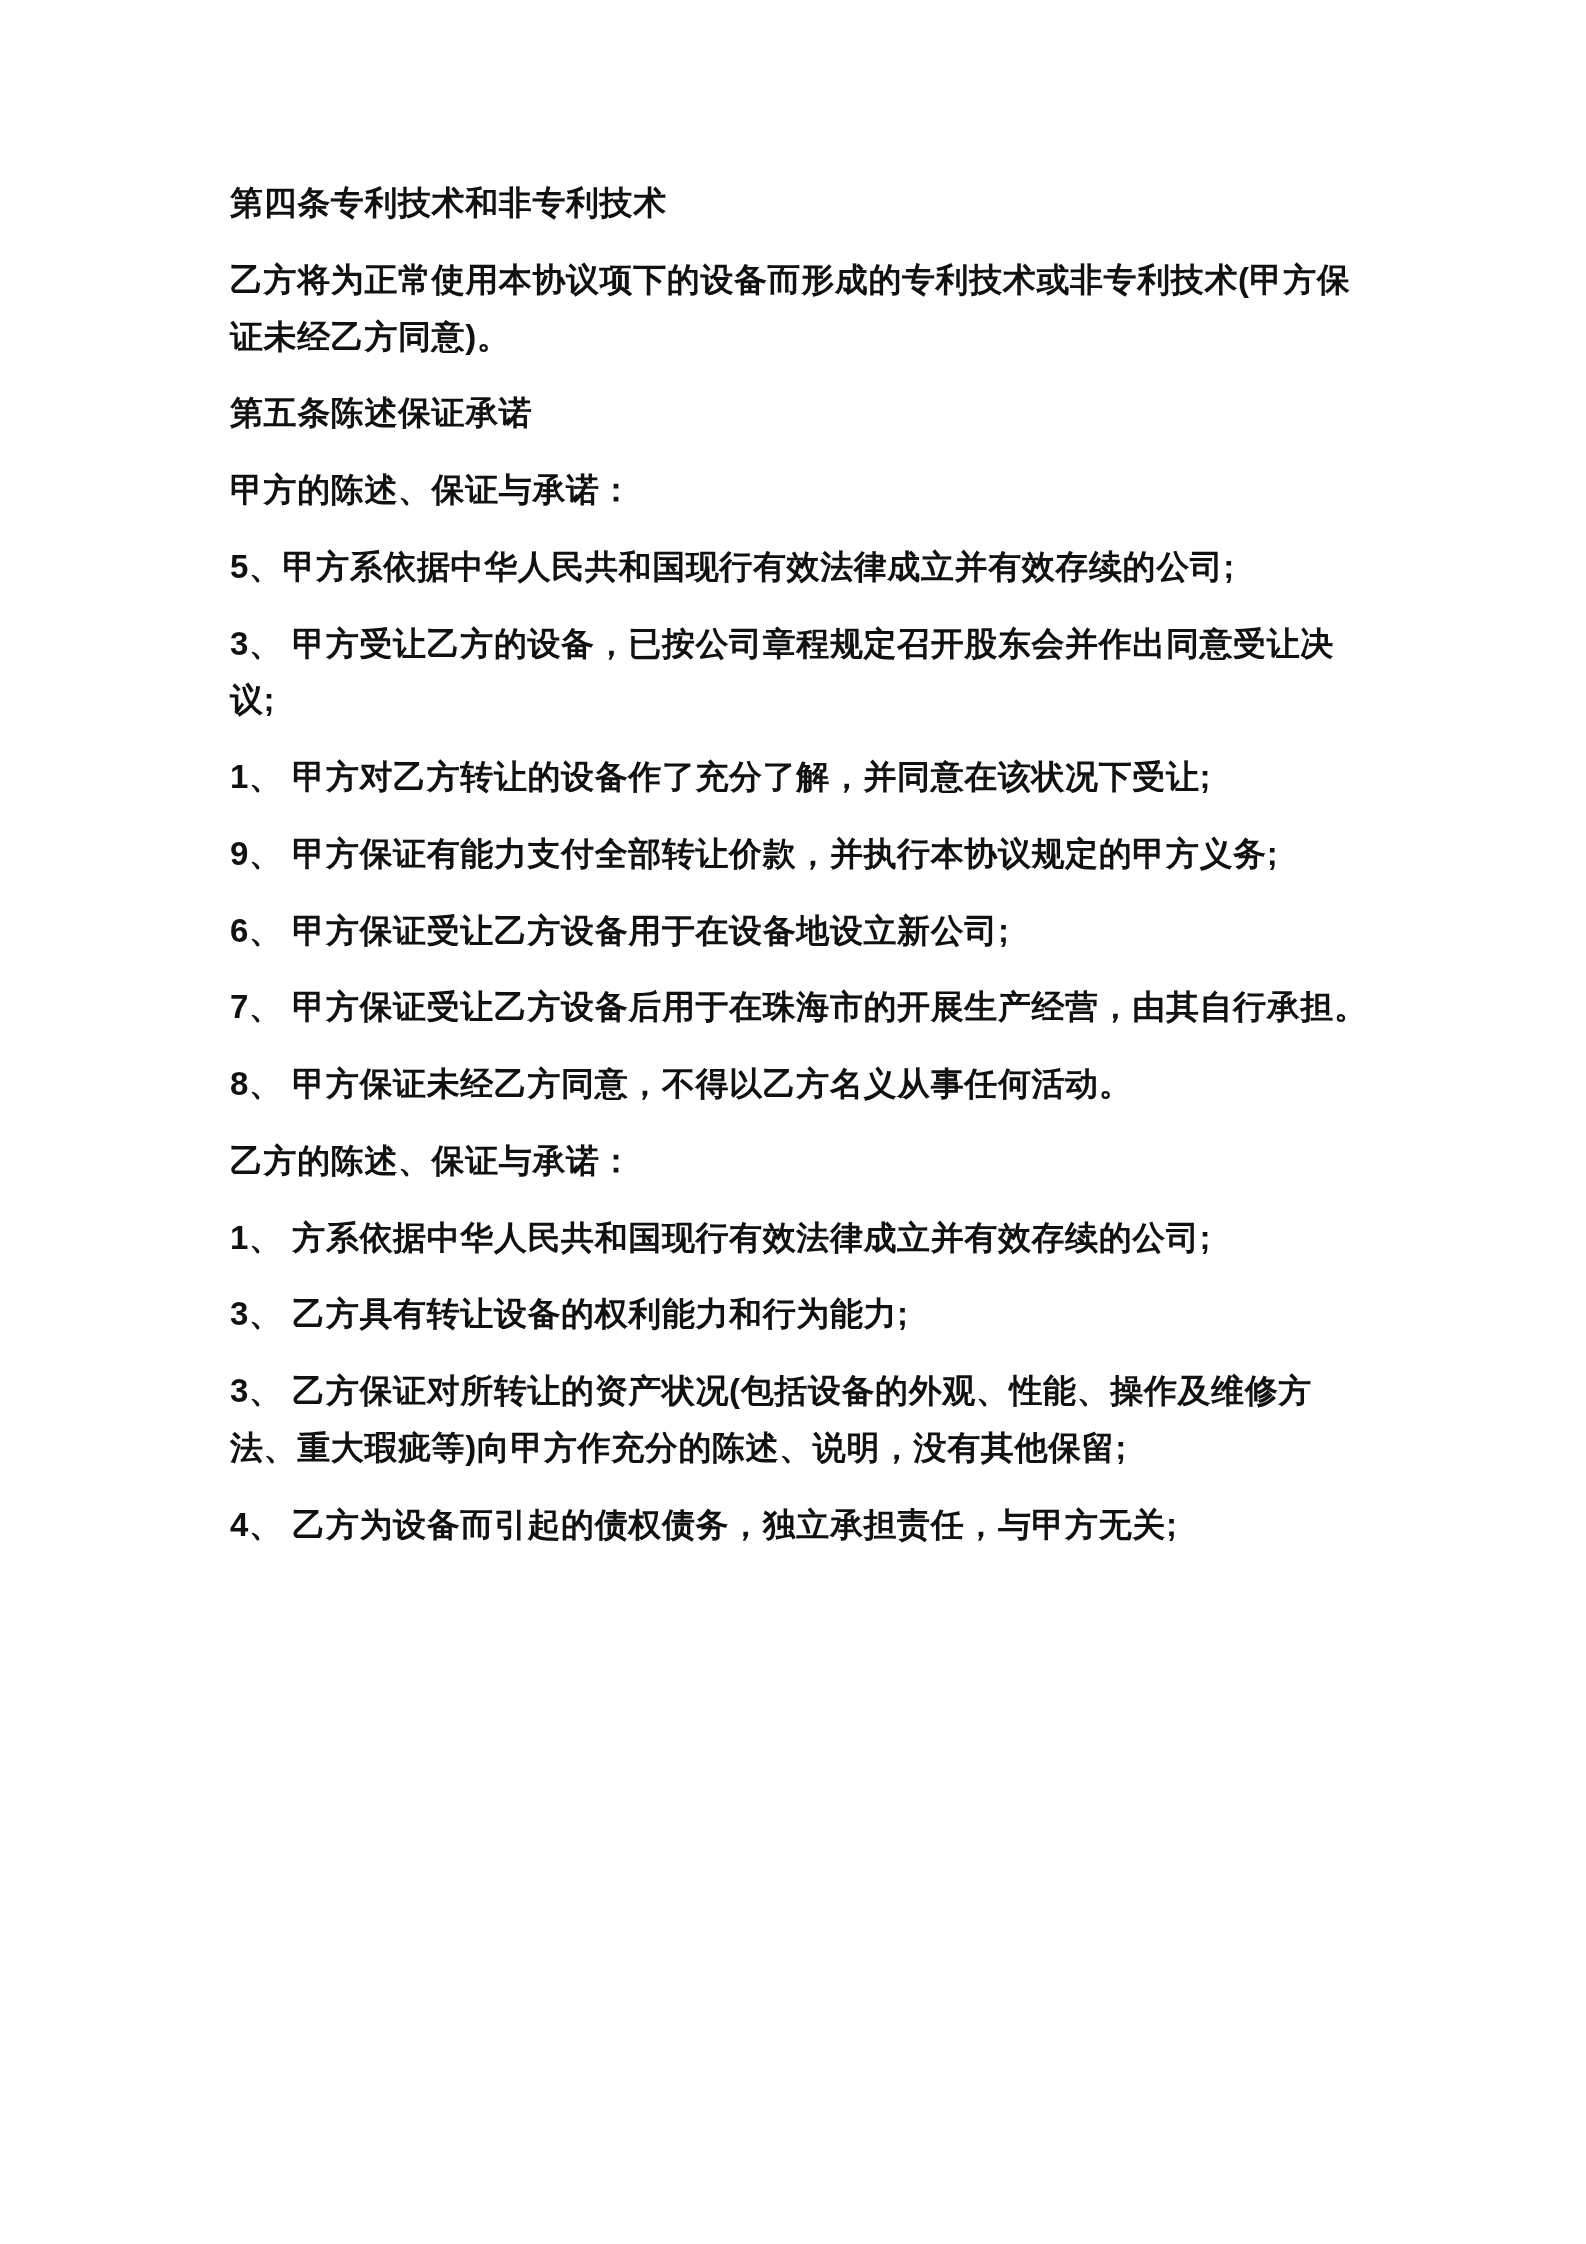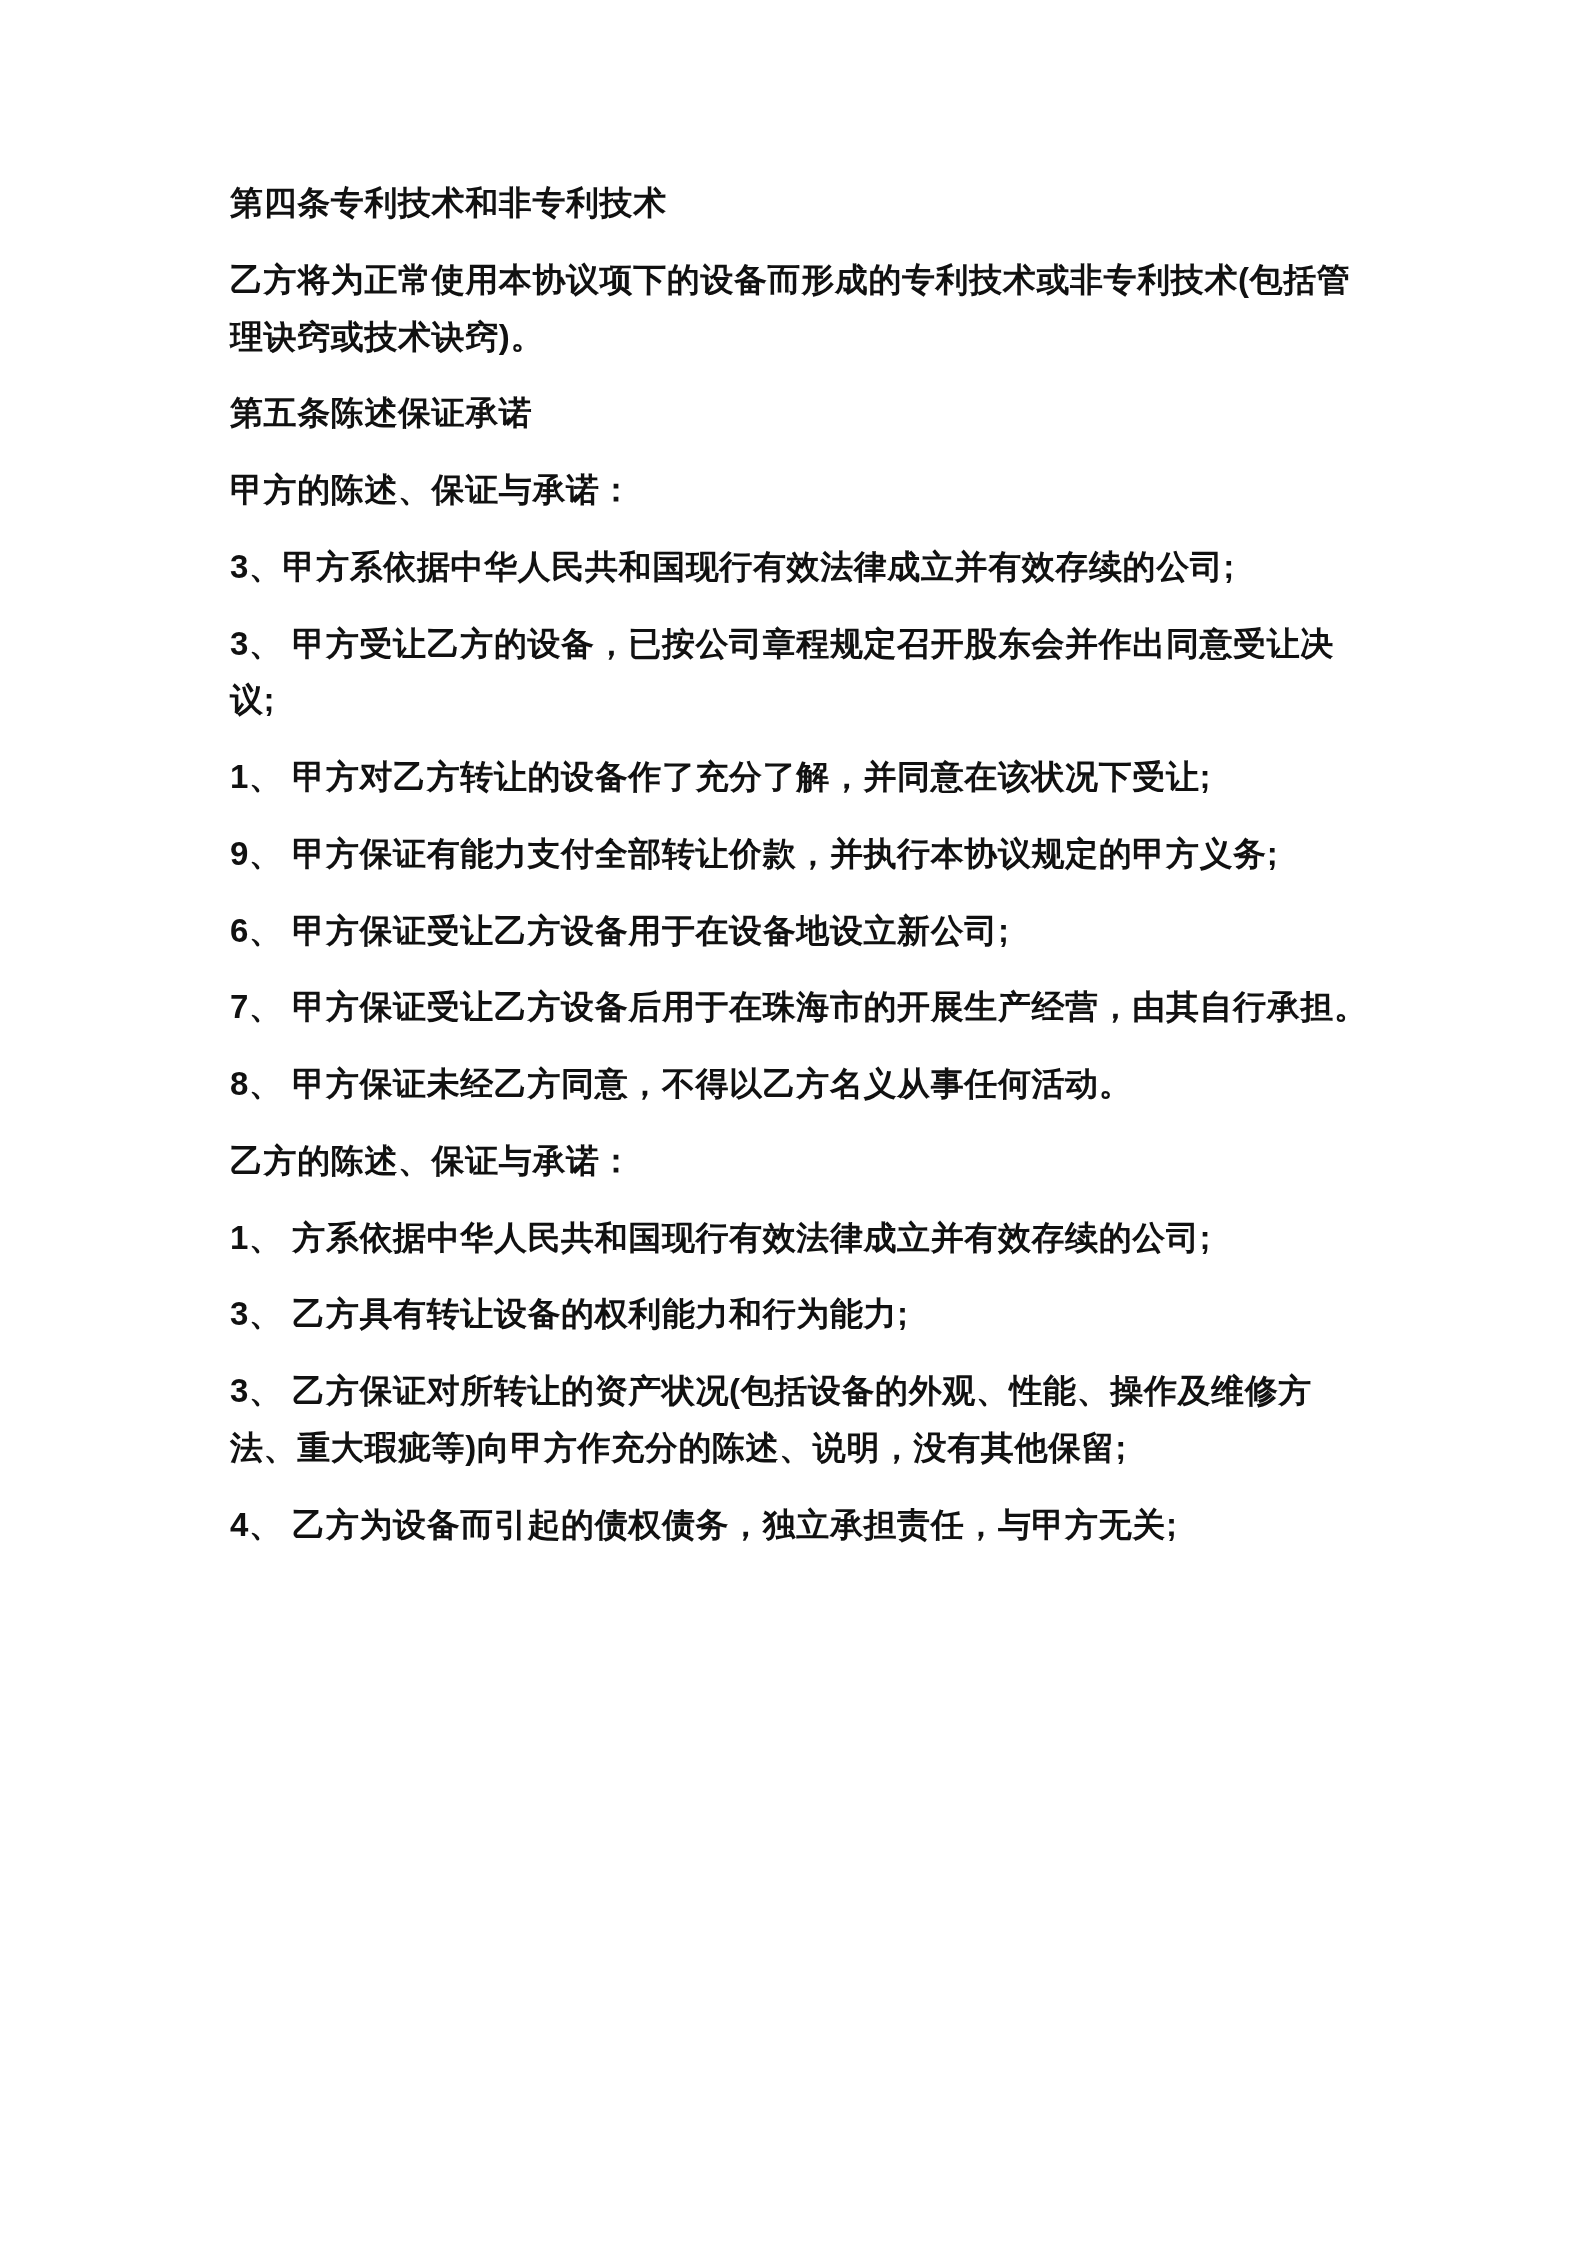--- a/index.html
+++ b/index.html
@@ -37,24 +37,24 @@
   .para.tight {
     margin-bottom: 18px;
   }
 </style>
 </head>
 <body>
 
 <div class="page">
   <div class="doc-body">
     <p class="para">第四条专利技术和非专利技术</p>
-    <p class="para">乙方将为正常使用本协议项下的设备而形成的专利技术或非专利技术(包括管理诀窍或技术诀窍)。</p>
+    <p class="para">乙方将为正常使用本协议项下的设备而形成的专利技术或非专利技术(甲方保证未经乙方同意)。</p>
     <p class="para">第五条陈述保证承诺</p>
     <p class="para">甲方的陈述、保证与承诺：</p>
-    <p class="para">3、甲方系依据中华人民共和国现行有效法律成立并有效存续的公司;</p>
+    <p class="para">5、甲方系依据中华人民共和国现行有效法律成立并有效存续的公司;</p>
     <p class="para">3、 甲方受让乙方的设备，已按公司章程规定召开股东会并作出同意受让决议;</p>
     <p class="para">1、 甲方对乙方转让的设备作了充分了解，并同意在该状况下受让;</p>
     <p class="para">9、 甲方保证有能力支付全部转让价款，并执行本协议规定的甲方义务;</p>
     <p class="para">6、 甲方保证受让乙方设备用于在设备地设立新公司;</p>
     <p class="para">7、 甲方保证受让乙方设备后用于在珠海市的开展生产经营，由其自行承担。</p>
     <p class="para">8、 甲方保证未经乙方同意，不得以乙方名义从事任何活动。</p>
     <p class="para">乙方的陈述、保证与承诺：</p>
     <p class="para">1、 方系依据中华人民共和国现行有效法律成立并有效存续的公司;</p>
     <p class="para">3、 乙方具有转让设备的权利能力和行为能力;</p>
     <p class="para">3、 乙方保证对所转让的资产状况(包括设备的外观、性能、操作及维修方法、重大瑕疵等)向甲方作充分的陈述、说明，没有其他保留;</p>

